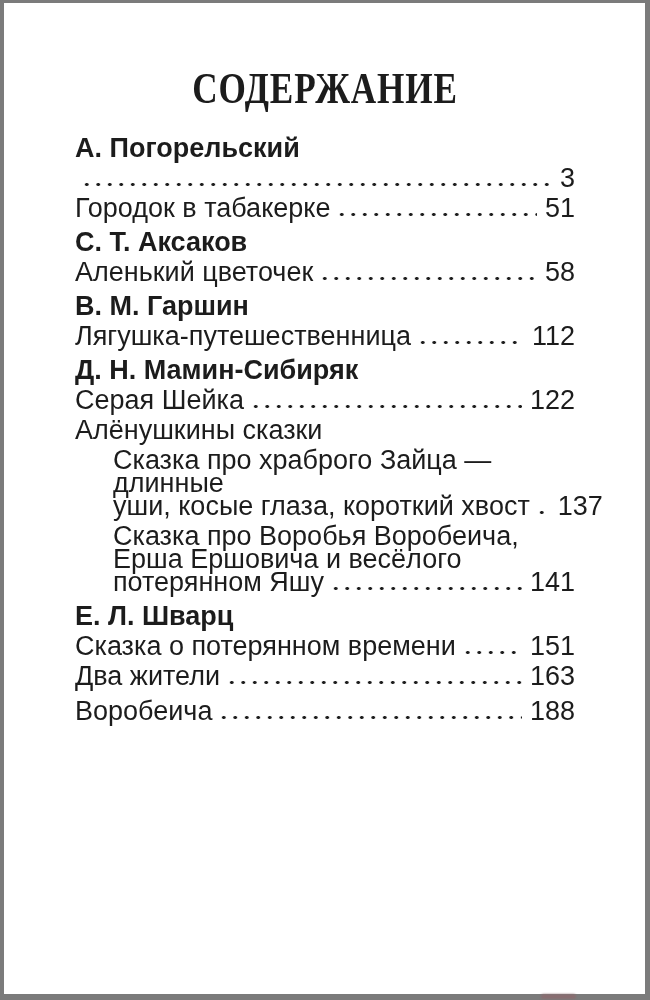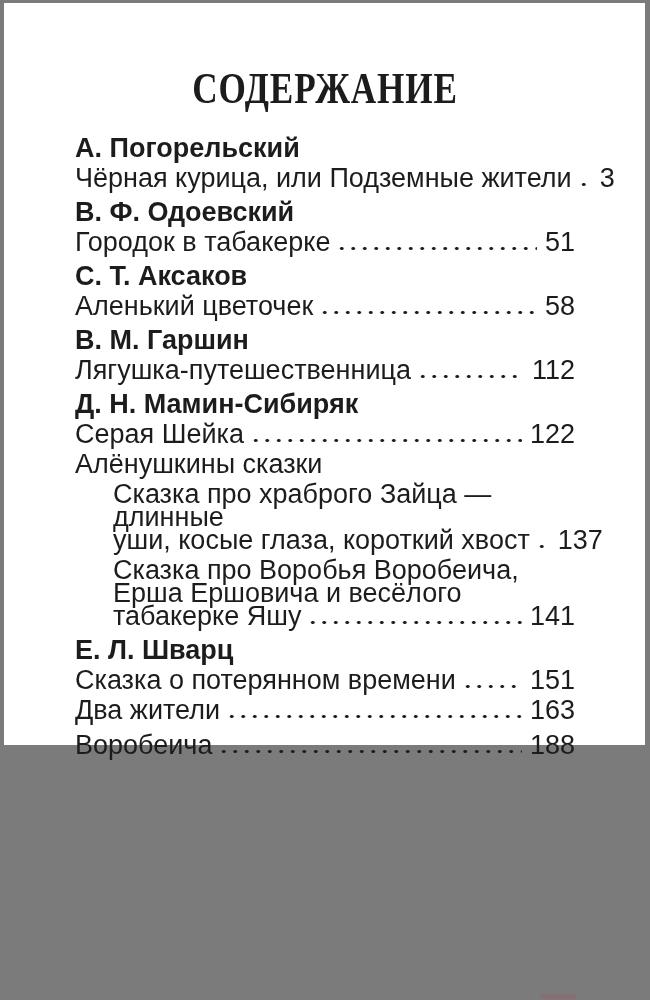--- a/index.html
+++ b/index.html
@@ -6,21 +6,21 @@
   body {
     width: 650px; height: 1000px;
     position: relative;
     background: var(--frame-color, #7b7b7b);
     font-family: "Liberation Sans", sans-serif;
     overflow: hidden;
   }
   .paper {
     position: absolute;
     left: 4px; top: 3px;
-    width: 641px; height: 742px;
+    width: 641px; height: 991px;
     background: var(--paper-color, #ffffff);
   }
   h1.page-title {
     margin: 64px 0 0 0;
     text-align: center;
     font-family: "Liberation Serif", serif;
     font-weight: bold;
     font-size: 44px;
     line-height: 44px;
     color: var(--text-color, #161616);
@@ -73,28 +73,26 @@
 </head>
 <body style="--frame-color: #7b7b7b; --paper-color: #ffffff; --text-color: #1c1c1c; --smudge-color: #8d6a6e;">
 
 <div class="paper">
   <h1 class="page-title"><span class="stretch">СОДЕРЖАНИЕ</span></h1>
   <div class="toc">
       <div class="section">
         <div class="author">А. Погорельский</div>
         <div class="entry">
           <div class="row">
-            <span class="ltext">Чёрная курица, или Подземные жители</span>
             <span class="leader"></span>
             <span class="pnum">3</span>
           </div>
         </div>
       </div>
       <div class="section">
-        <div class="author">В. Ф. Одоевский</div>
         <div class="entry">
           <div class="row">
             <span class="ltext">Городок в табакерке</span>
             <span class="leader"></span>
             <span class="pnum">51</span>
           </div>
         </div>
       </div>
       <div class="section">
         <div class="author">С. Т. Аксаков</div>
@@ -135,21 +133,21 @@
           <div class="row">
             <span class="ltext">уши, косые глаза, короткий хвост</span>
             <span class="leader"></span>
             <span class="pnum">137</span>
           </div>
         </div>
         <div class="entry indent">
           <div class="line">Сказка про Воробья Воробеича,</div>
           <div class="line">Ерша Ершовича и весёлого</div>
           <div class="row">
-            <span class="ltext">табакерке Яшу</span>
+            <span class="ltext">потерянном Яшу</span>
             <span class="leader"></span>
             <span class="pnum">141</span>
           </div>
         </div>
       </div>
       <div class="section">
         <div class="author">Е. Л. Шварц</div>
         <div class="entry">
           <div class="row">
             <span class="ltext">Сказка о потерянном времени</span>

